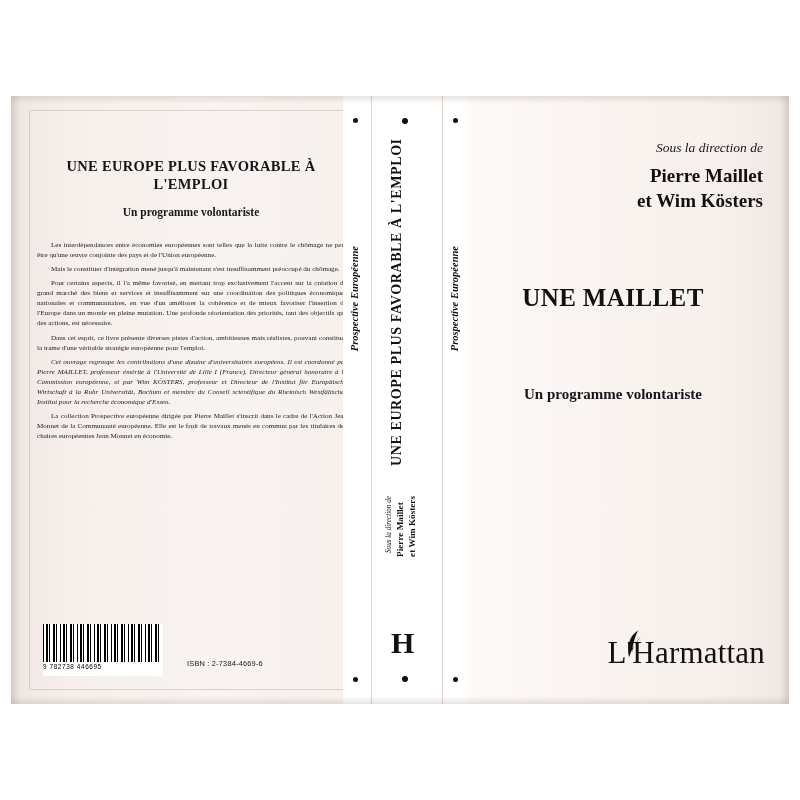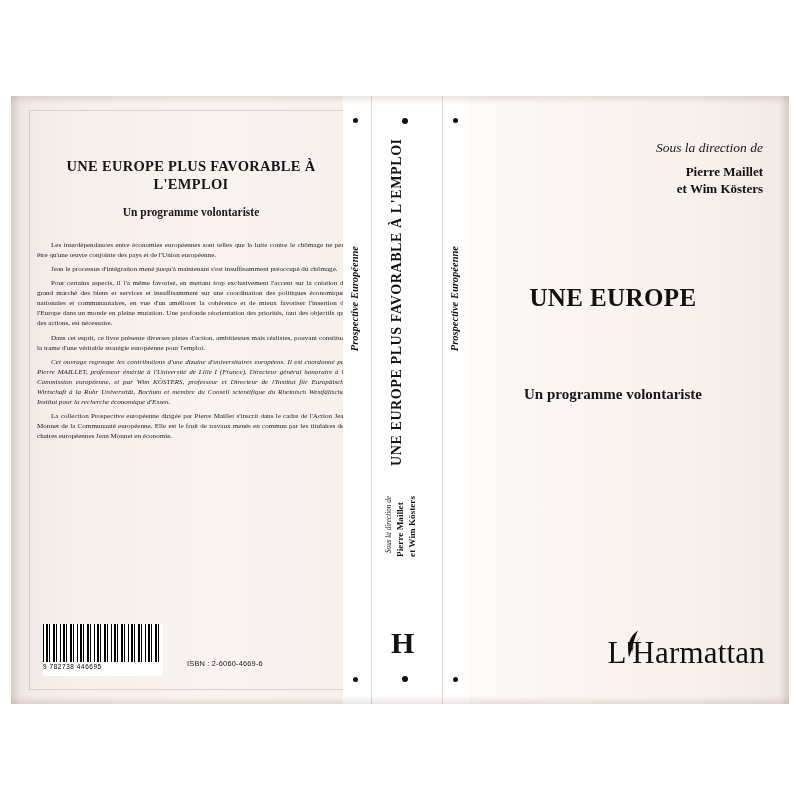--- a/index.html
+++ b/index.html
@@ -241,21 +241,21 @@
     font-size: 13.5px;
     font-style: italic;
     color: #15151a;
   }
   .front-authors {
     position: absolute;
     right: 26px;
     top: 68px;
     text-align: right;
     font-weight: bold;
-    font-size: 13px;
+    font-size: 19px;
     line-height: 1.3;
     color: #111;
   }
   .front-title {
     position: absolute;
     left: 14px;
     right: 20px;
     top: 186px;
     text-align: center;
     font-weight: bold;
@@ -319,31 +319,31 @@
 <div class="page">
   <div class="cover-spread">
     <div class="paper-tint"></div>
 
     <div class="back-cover">
       <div class="back-inner"></div>
       <div class="back-title">UNE EUROPE PLUS FAVORABLE À L'EMPLOI</div>
       <div class="back-subtitle">Un programme volontariste</div>
       <div class="back-body">
         <p>Les interdépendances entre économies européennes sont telles que la lutte contre le chômage ne peut être qu'une œuvre conjointe des pays et de l'Union européenne.</p>
-        <p>Jean le processus d'intégration mené jusqu'à maintenant s'est insuffisamment préoccupé du chômage.</p>
+        <p>Mais le constituer d'intégration mené jusqu'à maintenant s'est insuffisamment préoccupé du chômage.</p>
         <p>Pour certains aspects, il l'a même favorisé, en mettant trop exclusivement l'accent sur la création du grand marché des biens et services et insuffisamment sur une coordination des politiques économiques nationales et communautaires, en vue d'un améliorer la cohérence et de mieux favoriser l'insertion de l'Europe dans un monde en pleine mutation. Une profonde réorientation des priorités, tant des objectifs que des actions, est nécessaire.</p>
         <p>Dans cet esprit, ce livre présente diverses pistes d'action, ambitieuses mais réalistes, pouvant constituer la trame d'une véritable stratégie européenne pour l'emploi.</p>
         <p class="italic">Cet ouvrage regroupe les contributions d'une dizaine d'universitaires européens. Il est coordonné par Pierre MAILLET, professeur émérite à l'Université de Lille I (France), Directeur général honoraire à la Commission européenne, et par Wim KÖSTERS, professeur et Directeur de l'Institut für Europäische Wirtschaft à la Ruhr Universität, Bochum et membre du Conseil scientifique du Rheinisch Westfälisches Institut pour la recherche économique d'Essen.</p>
         <p>La collection Prospective européenne dirigée par Pierre Maillet s'inscrit dans le cadre de l'Action Jean Monnet de la Communauté européenne. Elle est le fruit de travaux menés en commun par les titulaires des chaires européennes Jean Monnet en économie.</p>
       </div>
       <div class="barcode-box">
         <div class="barcode-bars"></div>
         <div class="barcode-digits">9 782738 446695</div>
       </div>
-      <div class="isbn-text">ISBN : 2-6060-4669-6</div>
+      <div class="isbn-text">ISBN : 2-7384-4669-6</div>
     </div>
 
     <div class="series-band left-band">
       <div class="band-dot" style="top:22px;"></div>
       <div class="series-text" style="left:6px; top:150px;">Prospective Européenne</div>
       <div class="band-dot" style="bottom:22px;"></div>
     </div>
 
     <div class="spine">
       <div class="spine-edge-left"></div>
@@ -361,21 +361,21 @@
       <div class="band-dot" style="top:22px;"></div>
       <div class="series-text" style="left:6px; top:150px;">Prospective Européenne</div>
       <div class="band-dot" style="bottom:22px;"></div>
     </div>
 
     <div class="front-cover">
       <div class="front-dir">Sous la direction de</div>
       <div class="front-authors" style="white-space:pre-line;">Pierre Maillet
 et Wim Kösters</div>
       <div class="front-title">
-        <div>UNE EUROPE</div>
+        <div>UNE MAILLET</div>
       </div>
       <div class="front-subtitle">Un programme volontariste</div>
       <div class="publisher">
         <div class="feather">
           <svg width="24" height="26" viewBox="0 0 24 26" aria-hidden="true">
             <path d="M20 1 C10 4, 4 12, 3 24 C9 16, 14 12, 21 8 C16 10, 11 14, 7 21 C11 12, 15 6, 20 1 Z" fill="#111"></path>
           </svg>
         </div>
         <div class="name">L'Harmattan</div>
       </div>

